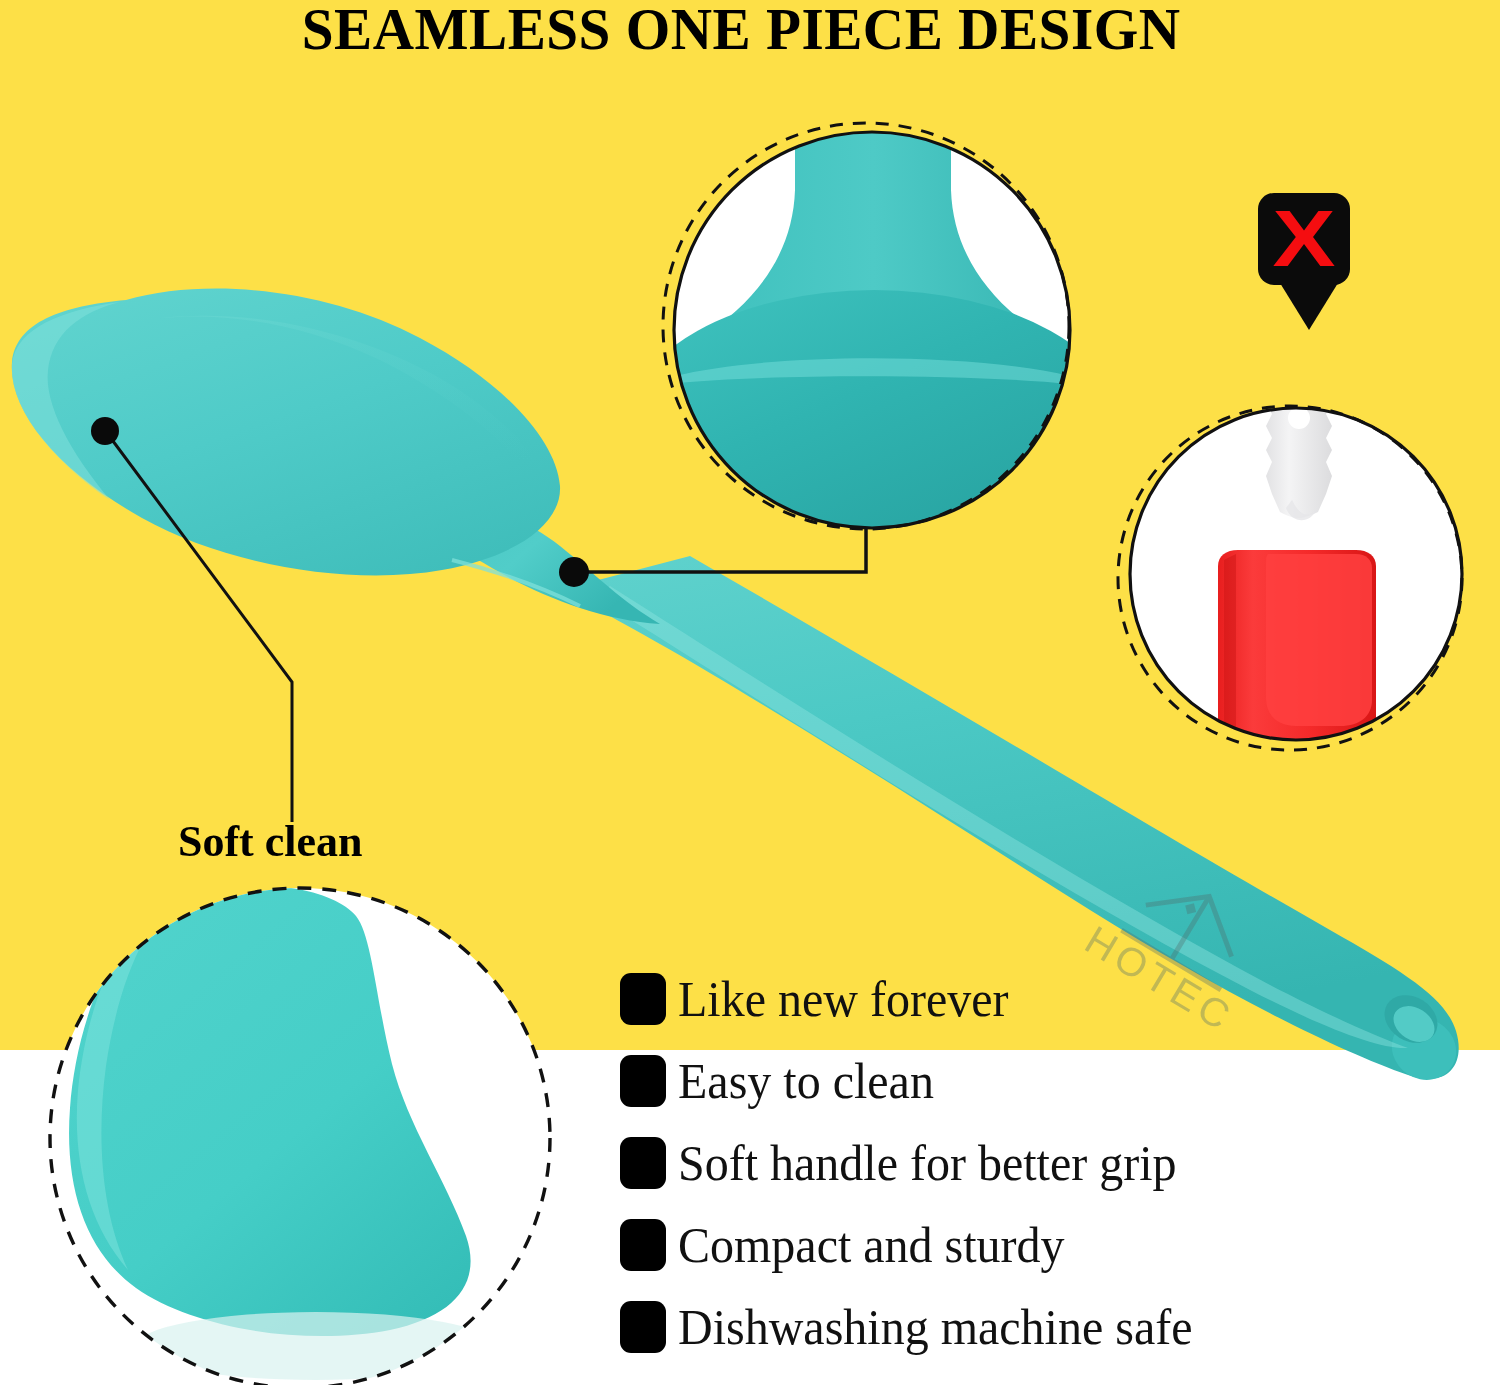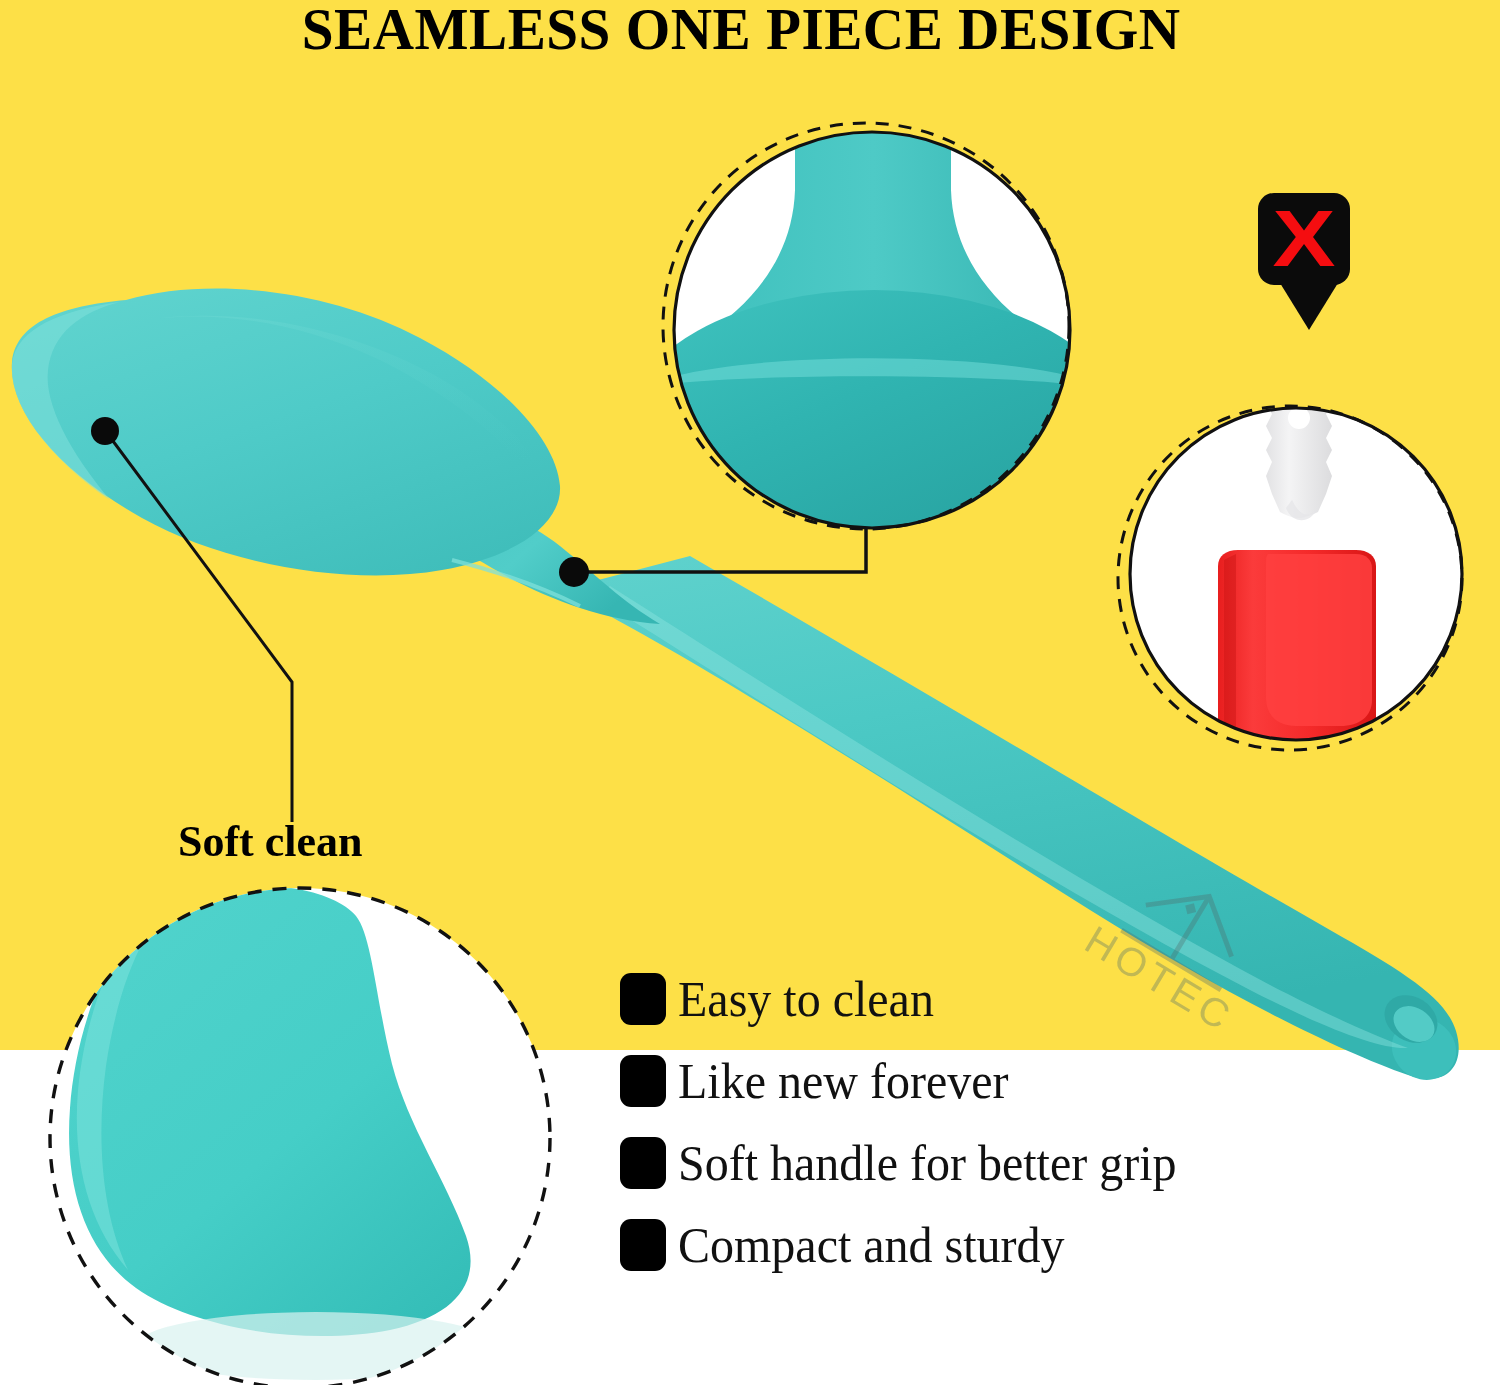--- a/index.html
+++ b/index.html
@@ -269,29 +269,33 @@
     <div class="plate"></div>
     <div class="glyph">X</div>
   </div>
   <div class="xpointer"></div>
 
   <div class="softedges">Soft clean</div>
 
   <div class="features">
     <div class="feat">
       <span class="bullet"></span>
+      <span class="feat-label">Like new forever</span>
+    </div>
+    <div class="feat">
+      <span class="bullet"></span>
       <span class="feat-label">Easy to clean</span>
     </div>
     <div class="feat">
       <span class="bullet"></span>
-      <span class="feat-label">Like new forever</span>
-    </div>
-    <div class="feat">
-      <span class="bullet"></span>
       <span class="feat-label">Soft handle for better grip</span>
     </div>
     <div class="feat">
       <span class="bullet"></span>
       <span class="feat-label">Compact and sturdy</span>
     </div>
+    <div class="feat">
+      <span class="bullet"></span>
+      <span class="feat-label">Dishwashing machine safe</span>
+    </div>
   </div>
 
 </div>
 
 </body></html>

